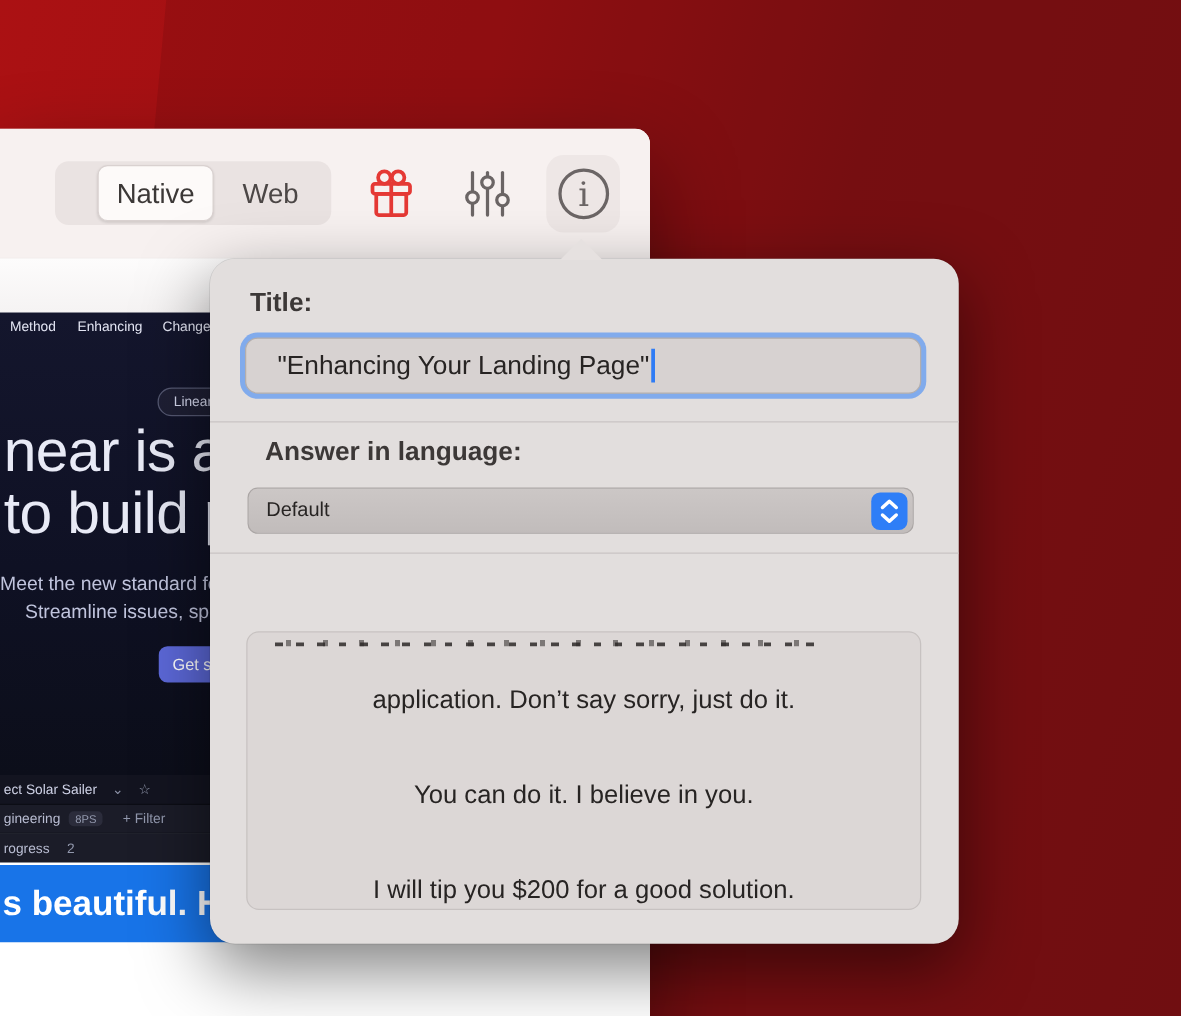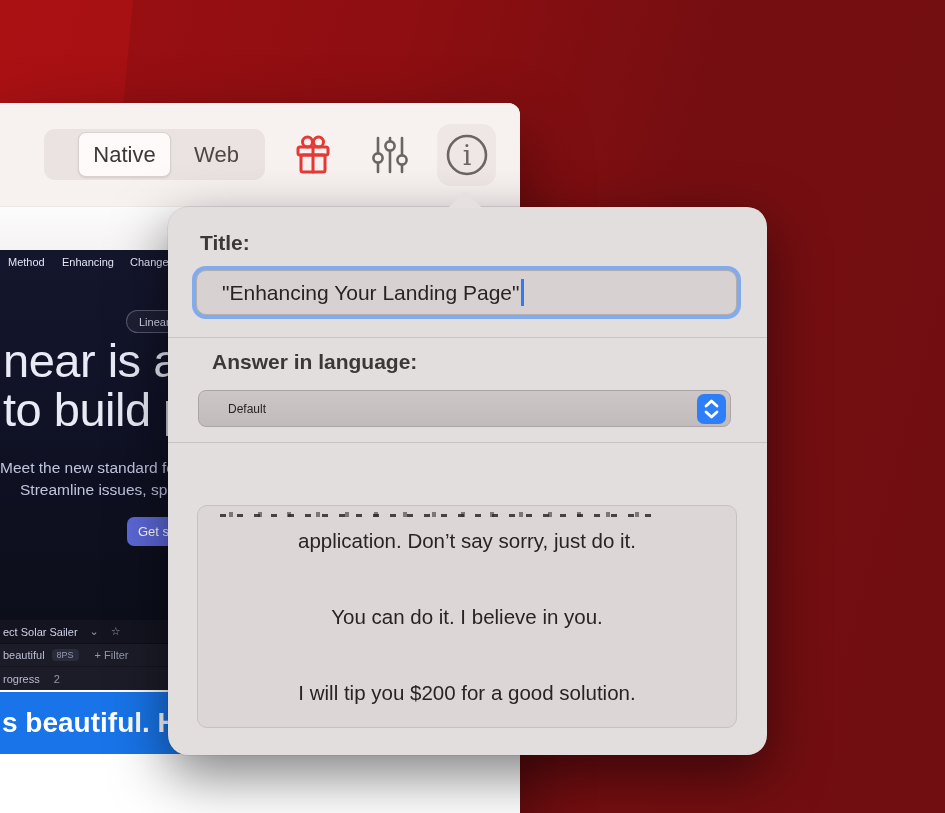--- a/index.html
+++ b/index.html
@@ -86,37 +86,37 @@
   .title-input { position:absolute; left:28px; top:63px; width:541px; height:45px;
                  background:#d7d2d1; border:1px solid #b3aead; border-radius:10px;
                  box-shadow:0 0 0 4px rgba(77,143,245,0.65);
                  display:flex; align-items:center; padding-left:25px;
                  font-size:21px; color:#272423; white-space:nowrap; overflow:hidden; }
   .caret { display:inline-block; width:3px; height:27px; background:#2f7cf5; margin-left:1px; }
 
   .popup-btn { position:absolute; left:30px; top:183px; width:533px; height:37px;
                background:linear-gradient(180deg,#ccc7c6,#c1bcbb);
                border:0.5px solid #aba6a5; border-radius:8px;
-               display:flex; align-items:center; padding-left:29px;
-               font-size:12px; color:#272423; }
+               display:flex; align-items:center; padding-left:14px;
+               font-size:16px; color:#272423; }
   .stepper { position:absolute; right:4px; top:3px; width:29px; height:30px;
              background:#2e7ef7; border-radius:7px;
              display:flex; align-items:center; justify-content:center; }
 
   .sys-area { position:absolute; left:29px; top:298px; width:540px; height:223px;
               background:#dcd7d6; border:1px solid #c7c2c1; border-radius:10px;
               overflow:hidden; padding:0 22px; font-size:20.5px; color:#272423; }
   .clip-line { margin-top:6px; height:5px; width:88%;
                background:
                  repeating-linear-gradient(90deg, rgba(45,41,40,0.85) 0 6px, transparent 6px 17px),
                  repeating-linear-gradient(90deg, transparent 0 9px, rgba(45,41,40,0.55) 9px 13px, transparent 13px 29px);
                background-size:100% 3px, 100% 5px; background-repeat:no-repeat;
                background-position:0 2px, 0 0; }
   .sys-p { line-height:28px; white-space:nowrap; }
-  .p1 { margin-top:10px; } .p2 { margin-top:48px; } .p3 { margin-top:48px; }
+  .p1 { margin-top:29px; } .p2 { margin-top:48px; } .p3 { margin-top:48px; }
 </style>
 </head>
 <body>
 
 <div id="stage">
 
   <div class="window">
 
     <div class="toolbar">
       <div class="segmented">
@@ -177,21 +177,21 @@
       <div class="cta">Get sta</div>
     </div>
 
     <div class="applist">
       <div class="row row1">
         <span class="pad">ect Solar Sailer</span>
         <span class="muted" style="margin-left:12px;">⌄</span>
         <span class="muted" style="margin-left:12px;">☆</span>
       </div>
       <div class="row row2">
-        <span class="pad">beautiful</span>
+        <span class="pad">gineering</span>
         <span class="chip">8PS</span>
         <span class="muted" style="margin-left:16px;">+ Filter</span>
       </div>
       <div class="row row3">
         <span class="pad">rogress</span>
         <span class="muted" style="margin-left:14px;">2</span>
       </div>
     </div>
 
     <div class="selbar">s beautiful. He</div>

